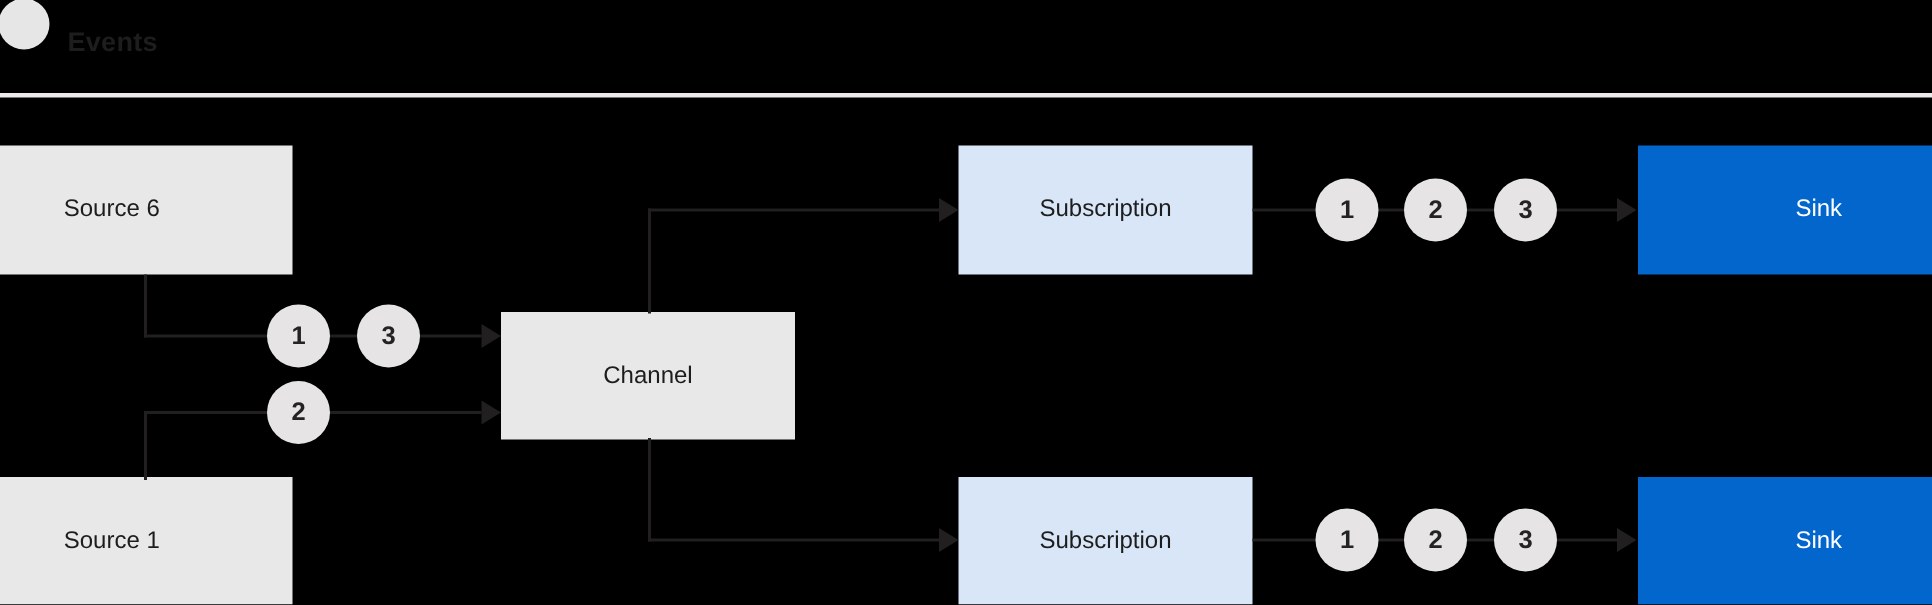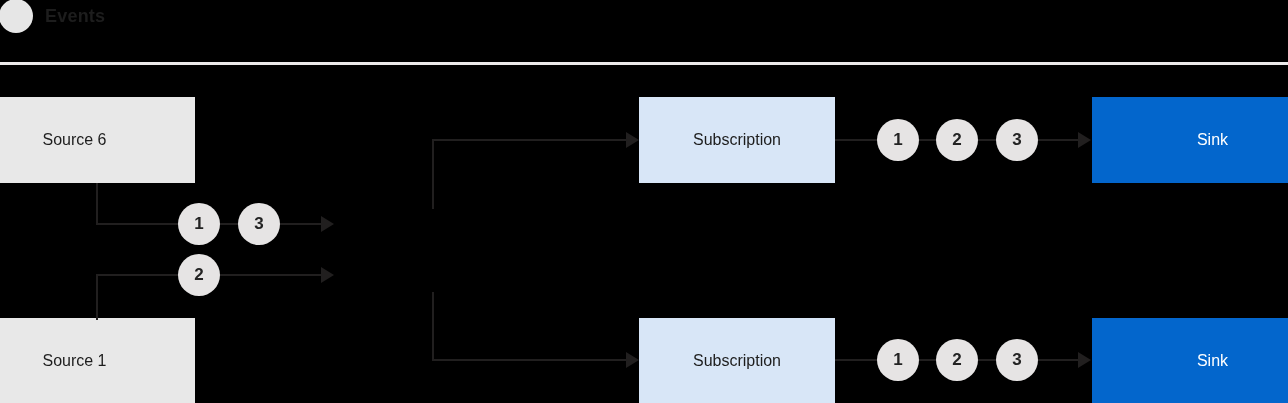--- a/index.html
+++ b/index.html
@@ -24,21 +24,21 @@
     left: -1px;
     top: -1px;
     width: 34px;
     height: 34px;
     border-radius: 50%;
     background: #e6e6e6;
   }
   .hdr-title {
     position: absolute;
     left: 45px;
-    top: 4px;
+    top: 16px;
     font-size: 18px;
     font-weight: bold;
     color: #1d1d1d;
     letter-spacing: 0.2px;
     line-height: 24px;
     white-space: nowrap;
   }
   .hdr-rule {
     position: absolute;
     left: 0;
@@ -108,20 +108,23 @@
   <div class="hdr-rule"></div>
 
   <div class="node gray" style="left:-46px; top:97px; width:241px; height:86px;">
     <span>Source 6</span>
   </div>
 
   <div class="node gray" style="left:-46px; top:318px; width:241px; height:110px;">
     <span style="position:relative; top:-12px;">Source 1</span>
   </div>
 
+  <div class="node gray" style="left:334px; top:208px; width:196px; height:85px;">
+    <span>Channel</span>
+  </div>
 
   <div class="node lblue" style="left:639px; top:97px; width:196px; height:86px;">
     <span>Subscription</span>
   </div>
 
   <div class="node lblue" style="left:639px; top:318px; width:196px; height:110px;">
     <span style="position:relative; top:-12px;">Subscription</span>
   </div>
 
   <div class="node blue" style="left:1092px; top:97px; width:241px; height:86px;">

